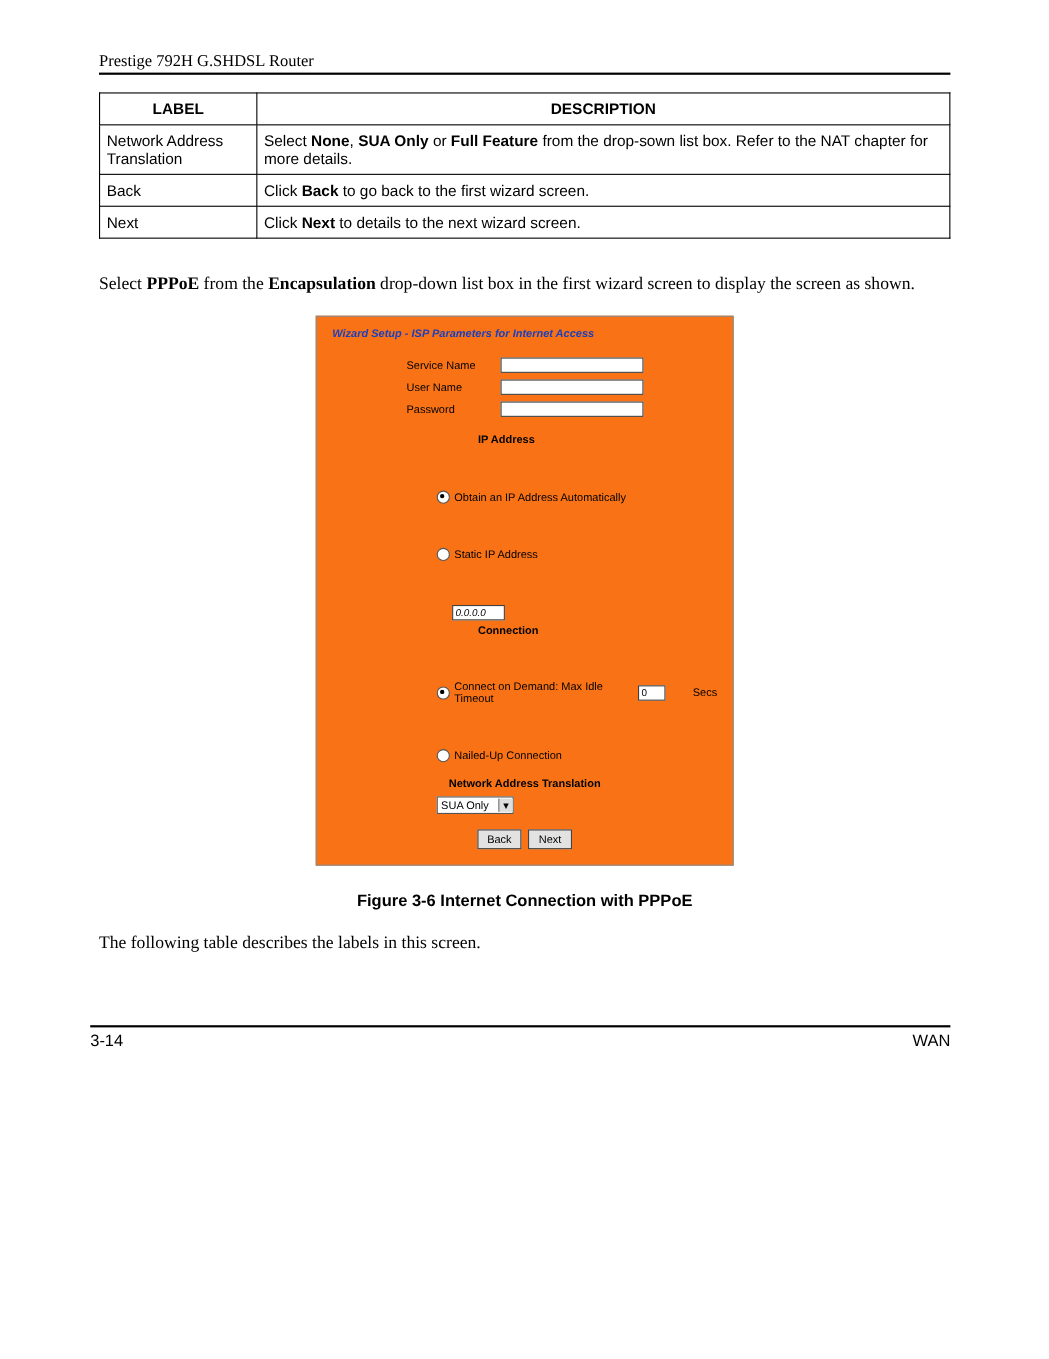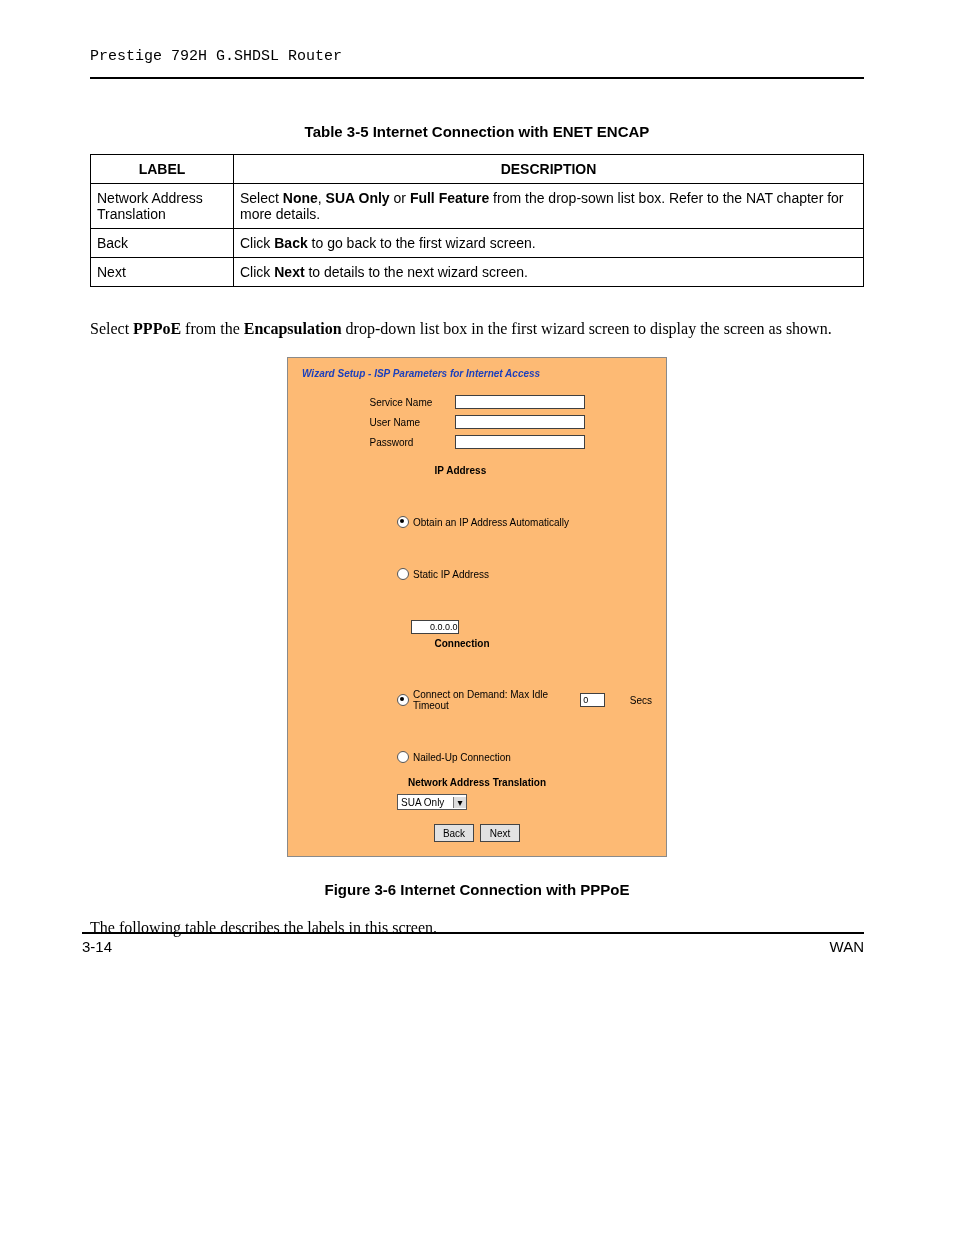--- a/index.html
+++ b/index.html
@@ -10,25 +10,25 @@
     font-family: "Times New Roman", Times, serif;
   }
   .page {
     width: 954px;
     height: 1235px;
     box-sizing: border-box;
     padding: 48px 90px 40px 90px;
     position: relative;
   }
   .running-head {
-    font-family: Liberation Mono, monospace;
+    font-family: Liberation Serif, serif;
     font-size: 15px;
-    padding-bottom: 12px;
+    padding-bottom: 1px;
     border-bottom: 2px solid #000;
-    margin-bottom: 44px;
+    margin-bottom: 16px;
   }
   .table-caption {
     font-family: Arial, Helvetica, sans-serif;
     font-weight: bold;
     font-size: 15px;
     text-align: center;
     margin-bottom: 14px;
   }
   table.desc-table {
     border-collapse: collapse;
@@ -67,21 +67,21 @@
     margin: 10px 0 24px 0;
   }
   .wizard-box {
     border: 1px solid #8a8a8a;
     width: 380px;
     box-sizing: border-box;
     padding: 10px 14px 14px 14px;
     font-family: Arial, Helvetica, sans-serif;
     font-size: 10px;
     color: #000;
-    background:#fdba74;
+    background:#f97316;
   }
   .wizard-title {
     color: #1a3fbd;
     font-weight: bold;
     font-style: italic;
     font-size: 10px;
     margin-bottom: 16px;
   }
   .wizard-row {
     display: flex;
@@ -200,21 +200,20 @@
     display:inline;
   }
 </style>
 </head>
 <body>
 
 <div class="page">
 
   <div class="running-head">Prestige 792H G.SHDSL Router</div>
 
-  <div class="table-caption">Table 3-5 Internet Connection with ENET ENCAP</div>
 
   <table class="desc-table">
     <thead>
       <tr>
         <th>LABEL</th>
         <th>DESCRIPTION</th>
       </tr>
     </thead>
     <tbody>
       <tr>
@@ -268,21 +267,21 @@
       <div class="indented">
         <div class="opt-row">
           <span class="radio selected"></span>
           <span>Obtain an IP Address Automatically</span>
         </div>
         <div class="opt-row">
           <span class="radio"></span>
           <span>Static IP Address</span>
         </div>
         <div class="opt-row" style="margin-left:14px;">
-          <span class="txt-input small" style="padding-left:18px;line-height:12px;font-size:9px;">0.0.0.0</span>
+          <span class="txt-input small" style="padding-left:2px;line-height:12px;font-size:9px;font-style:italic;">0.0.0.0</span>
         </div>
       </div>
 
       <div class="wizard-row">
         <span class="wizard-labelb">Connection</span>
       </div>
       <div class="indented">
         <div class="opt-row">
           <span class="radio selected"></span>
           <span>Connect on Demand: Max Idle Timeout</span>

